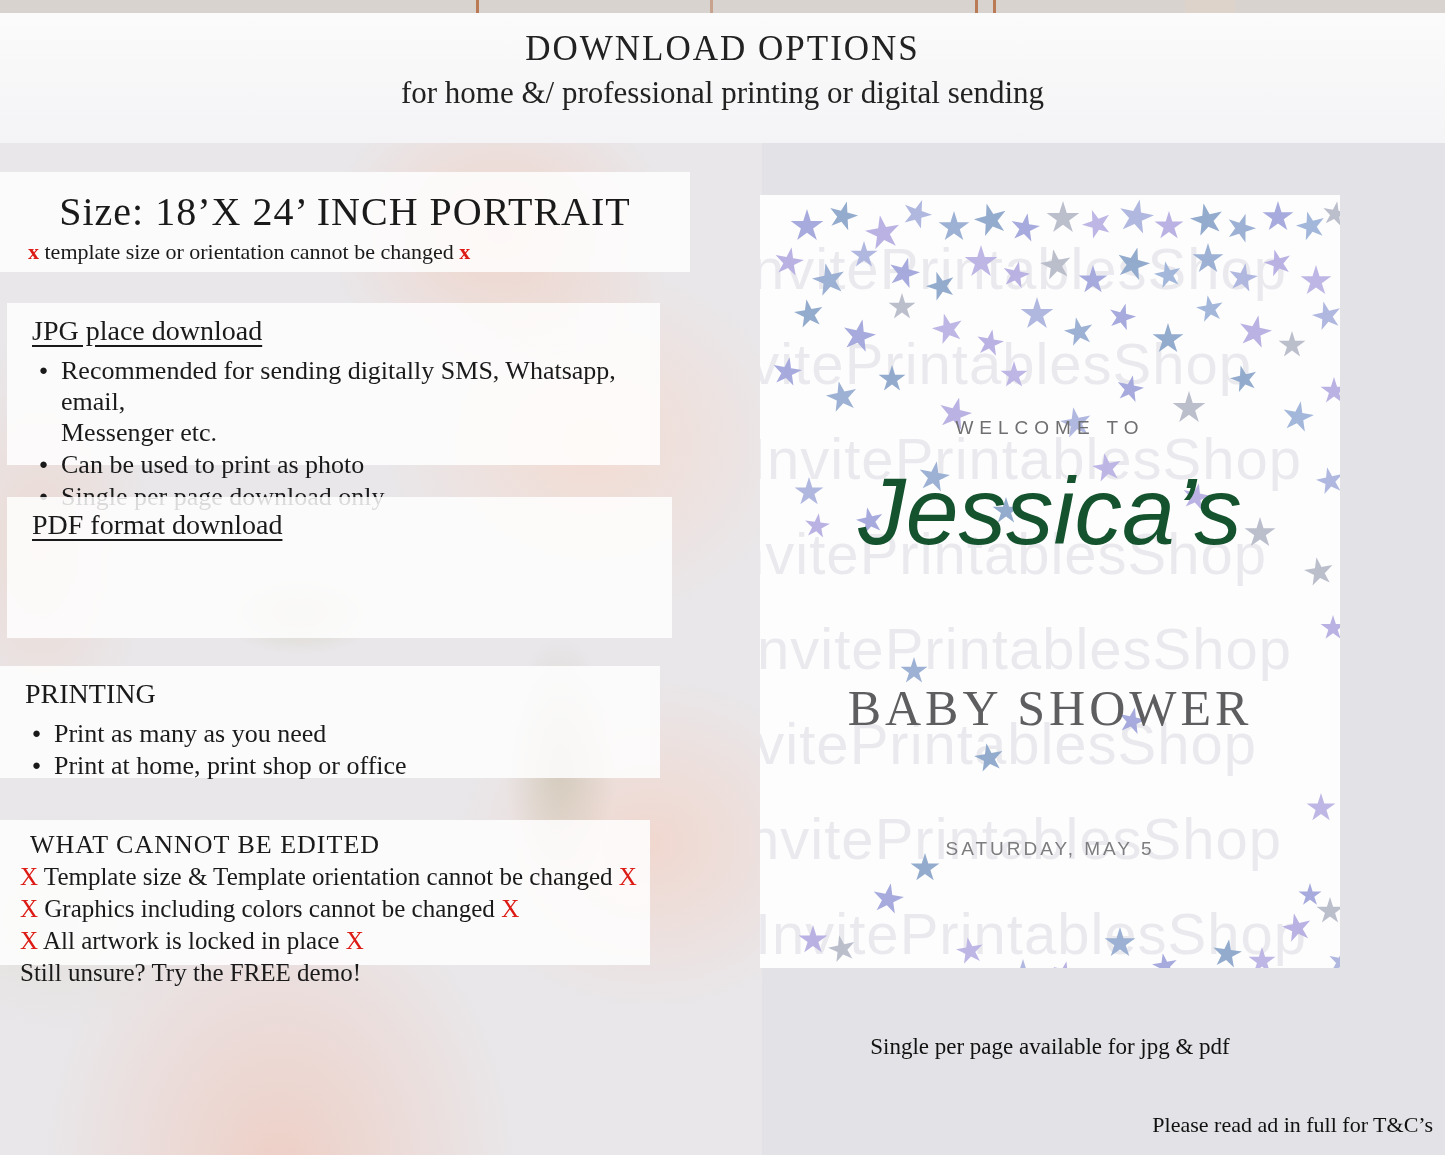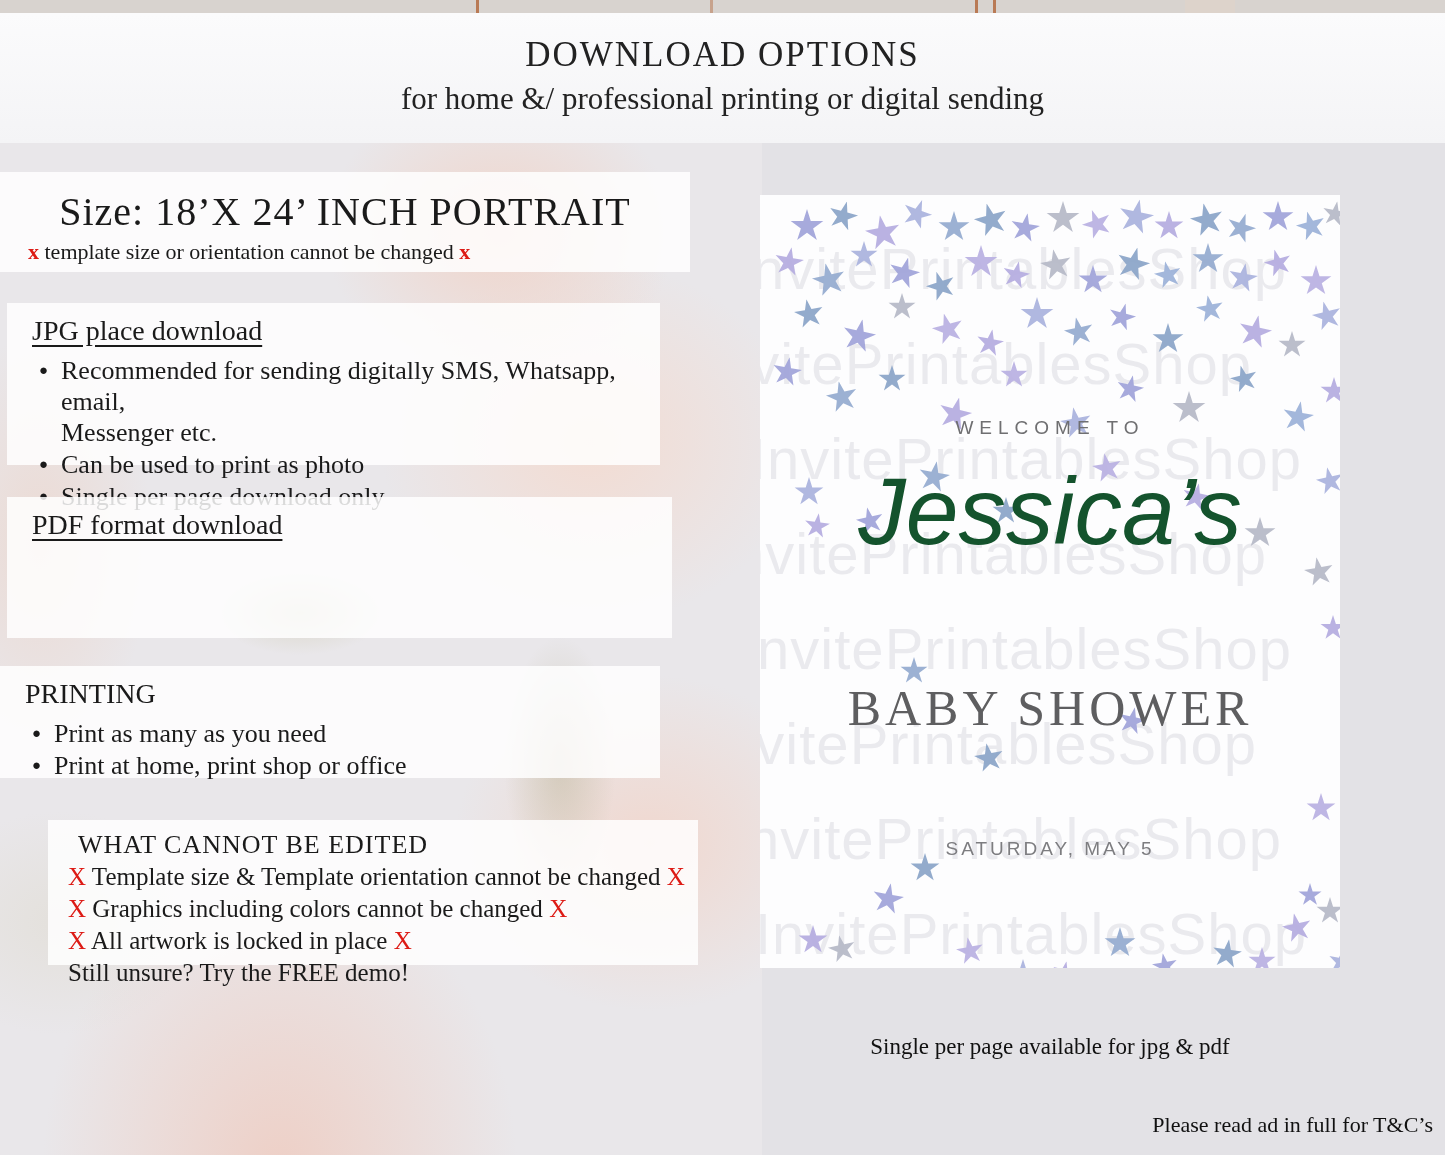--- a/index.html
+++ b/index.html
@@ -12,21 +12,21 @@
   .top-strip{position:absolute;left:0;top:0;width:1445px;height:13px;background:#d8d3cf;}
   .string{position:absolute;top:0;width:3px;height:13px;background:#b97a55;}
   .string.s1{left:476px;}
   .string.s2{left:710px;opacity:.55;}
   .string.s3{left:975px;}
   .string.s4{left:993px;}
   .clip-strip{position:absolute;left:1185px;top:0;width:50px;height:19px;background:#ddd3cb;}
   
   .header-band{position:absolute;left:0;top:13px;width:1445px;height:130px;
     background:linear-gradient(#fbfbfc,#f4f4f6);text-align:center;}
-  .page-title{font-size:35px;letter-spacing:2px;margin-top:22px;color:#222;}
+  .page-title{font-size:35px;letter-spacing:2px;margin-top:16px;color:#222;}
   .page-subtitle{font-size:31px;margin-top:6px;color:#222;}
   
   .floral-bg{position:absolute;left:0;top:143px;width:762px;height:1012px;
     background:
       radial-gradient(ellipse 250px 210px at 500px 90px, rgba(240,211,200,.95), rgba(240,211,200,0) 70%),
       radial-gradient(ellipse 300px 260px at 590px 300px, rgba(243,219,209,.95), rgba(243,219,209,0) 70%),
       radial-gradient(ellipse 160px 300px at 40px 400px, rgba(236,215,206,.8), rgba(236,215,206,0) 70%),
       radial-gradient(ellipse 120px 60px at 300px 470px, rgba(196,192,158,.45), rgba(196,192,158,0) 70%),
       radial-gradient(ellipse 80px 180px at 560px 620px, rgba(166,160,120,.35), rgba(166,160,120,0) 70%),
       radial-gradient(ellipse 280px 240px at 650px 700px, rgba(241,214,204,.9), rgba(241,214,204,0) 70%),
@@ -36,21 +36,21 @@
   
   .band{position:absolute;background:rgba(255,255,255,.84);}
   .band-size{left:0;top:172px;width:690px;height:100px;}
   .size-headline{font-size:40px;letter-spacing:1px;text-align:center;margin-top:16px;}
   .size-note{font-size:22px;margin:4px 0 0 28px;}
   .xmark{color:#dd1b15;}
   .size-note .xmark{font-weight:bold;}
   .band-jpg{left:7px;top:303px;width:653px;height:162px;}
   .band-pdf{left:7px;top:497px;width:665px;height:141px;}
   .band-print{left:0;top:666px;width:660px;height:112px;}
-  .band-edit{left:0;top:820px;width:650px;height:145px;margin-left:48px;}
+  .band-edit{left:0;top:820px;width:650px;height:145px;}
   .sec-title{font-size:28px;margin:12px 0 0 25px;display:inline-block;}
   .underlined{text-decoration:underline;text-underline-offset:5px;}
   ul.bullets{margin:8px 0 0 0;padding:0 8px 0 30px;list-style:none;font-size:26px;line-height:31px;}
   ul.bullets li{padding-left:24px;position:relative;white-space:pre-line;margin-bottom:1px;}
   ul.bullets li::before{content:"●";position:absolute;left:2px;top:0;font-size:15px;}
   .edit-title{font-size:26px;letter-spacing:1px;margin:10px 0 0 30px;}
   .xline{font-size:25px;line-height:30px;margin:2px 0 0 20px;}
   .plainline{font-size:25px;line-height:30px;margin:2px 0 0 20px;}
   
   .poster{position:absolute;left:760px;top:195px;width:580px;height:773px;background:#fdfdfe;overflow:hidden;}

